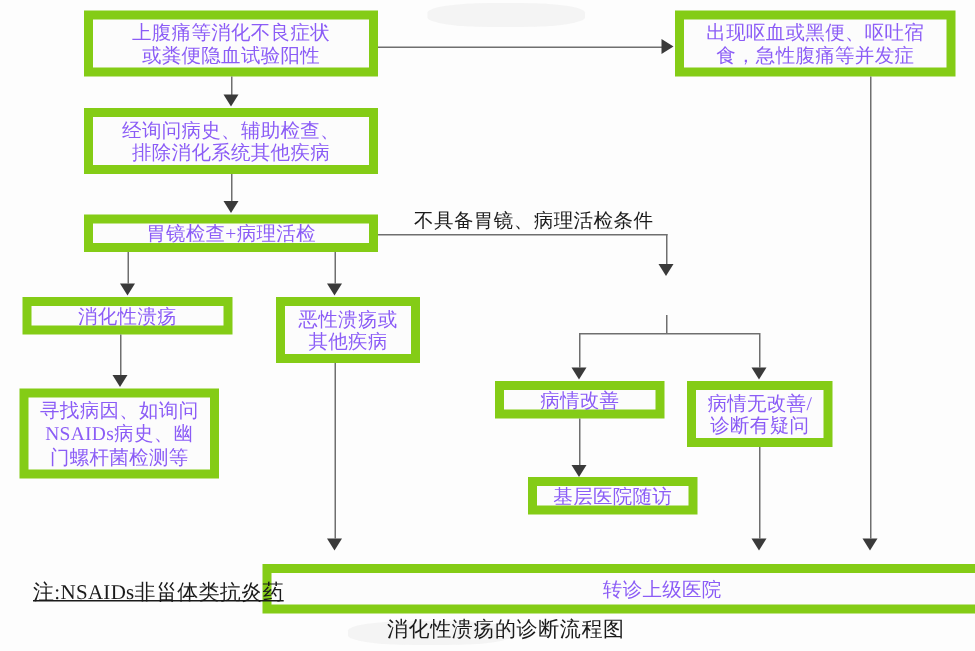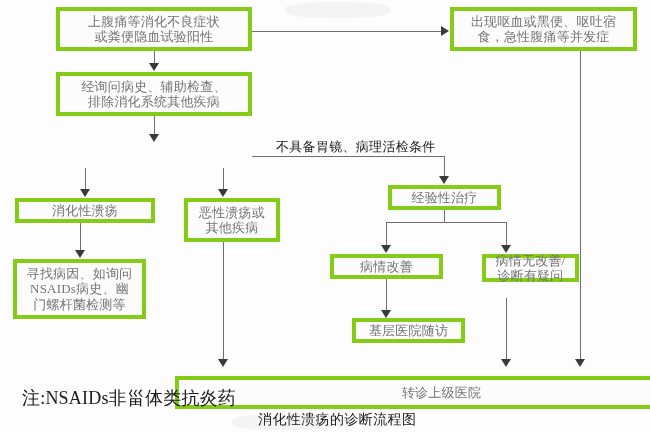--- a/index.html
+++ b/index.html
@@ -14,29 +14,29 @@
   #canvas {
     position: relative;
     width: 650px;
     height: 434px;
     background: #fdfdfd;
     overflow: hidden;
   }
   .node {
     position: absolute;
     box-sizing: border-box;
-    border: 4px solid #84cc16;
+    border: 6px solid #84cc16;
     background: #fcfcfc;
     display: flex;
     align-items: center;
     justify-content: center;
     text-align: center;
     line-height: 1.18;
     font-size: 13px;
-    color: #737373;
+    color: #8b5cf6;
     letter-spacing: 0.2px;
     white-space: pre-line;
     padding: 1px 2px;
   }
   .node.wide {
     font-size: 13px;
   }
   .line {
     position: absolute;
     background: #6f6f6f;
@@ -61,24 +61,25 @@
   }
   .edge-label {
     position: absolute;
     font-size: 13px;
     color: #1a1a1a;
     white-space: nowrap;
     letter-spacing: 0.3px;
   }
   .note {
     position: absolute;
-    font-size: 18px;
+    font-size: 14px;
     color: #1a1a1a;
     white-space: nowrap;
     letter-spacing: 0.2px;
+    text-decoration: underline;
   }
   .caption {
     position: absolute;
     font-size: 14px;
     color: #1a1a1a;
     white-space: nowrap;
     letter-spacing: 0.4px;
   }
   .smudge {
     position: absolute;
@@ -97,35 +98,35 @@
 
   <div class="node" style="left:56px;top:7px;width:196px;height:44px;">上腹痛等消化不良症状
 或粪便隐血试验阳性</div>
 
   <div class="node" style="left:450px;top:7px;width:187px;height:44px;">出现呕血或黑便、呕吐宿
 食，急性腹痛等并发症</div>
 
   <div class="node" style="left:56px;top:72px;width:196px;height:44px;">经询问病史、辅助检查、
 排除消化系统其他疾病</div>
 
+  <div class="node" style="left:56px;top:143px;width:196px;height:25px;">胃镜检查+病理活检</div>
 
   <div class="node" style="left:15px;top:198px;width:140px;height:25px;">消化性溃疡</div>
 
   <div class="node" style="left:184px;top:198px;width:96px;height:44px;">恶性溃疡或
 其他疾病</div>
 
-  <div class="node" style="left:388px;top:185px;width:113px;height:25px;">经验性治疗</div>
 
   <div class="node" style="left:13px;top:259px;width:133px;height:60px;text-align:center;">寻找病因、如询问
 NSAIDs病史、幽
 门螺杆菌检测等</div>
 
   <div class="node" style="left:330px;top:254px;width:113px;height:25px;">病情改善</div>
 
-  <div class="node" style="left:458px;top:254px;width:97px;height:28px;margin-left:24px;">病情无改善/
+  <div class="node" style="left:458px;top:254px;width:97px;height:44px;">病情无改善/
 诊断有疑问</div>
 
   <div class="node" style="left:330px;top:318px;width:113px;height:25px;margin-left:22px;">基层医院随访</div>
 
   <div class="node wide" style="left:175px;top:376px;width:533px;height:33px;">转诊上级医院</div>
 
   <div class="line h" style="left:252px;top:31px;width:190px;"></div>
   <div class="arrow-right" style="left:441px;top:26px;"></div>
 
   <div class="line v" style="left:154px;top:51px;height:14px;"></div>

